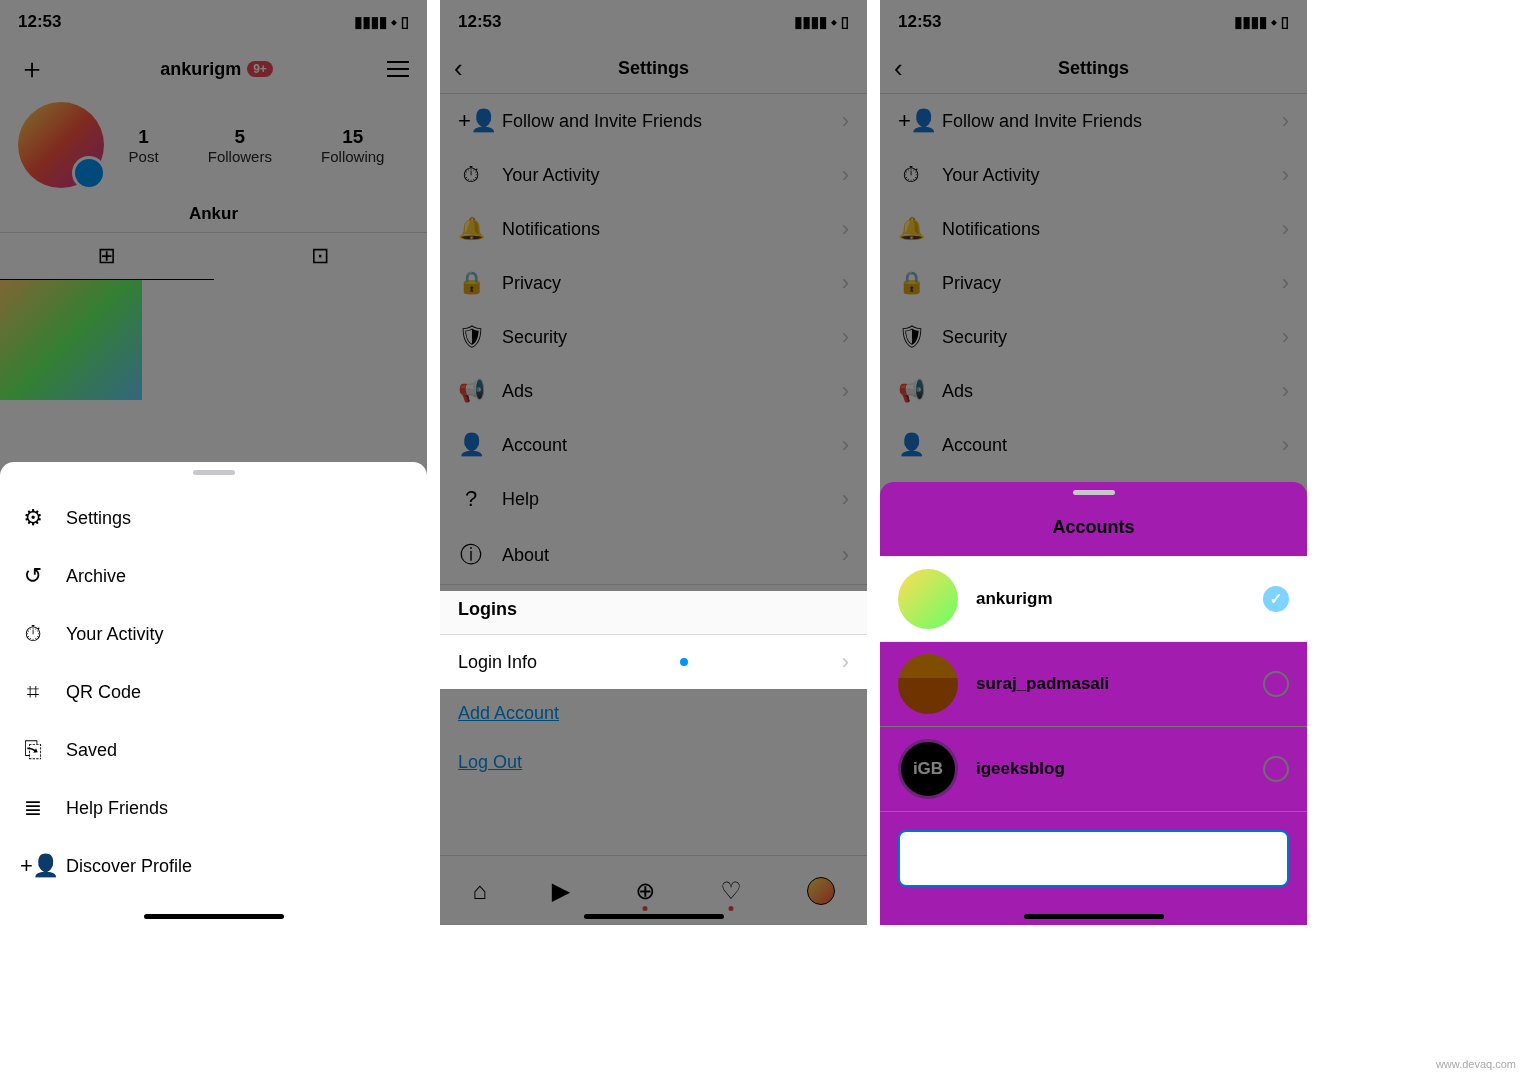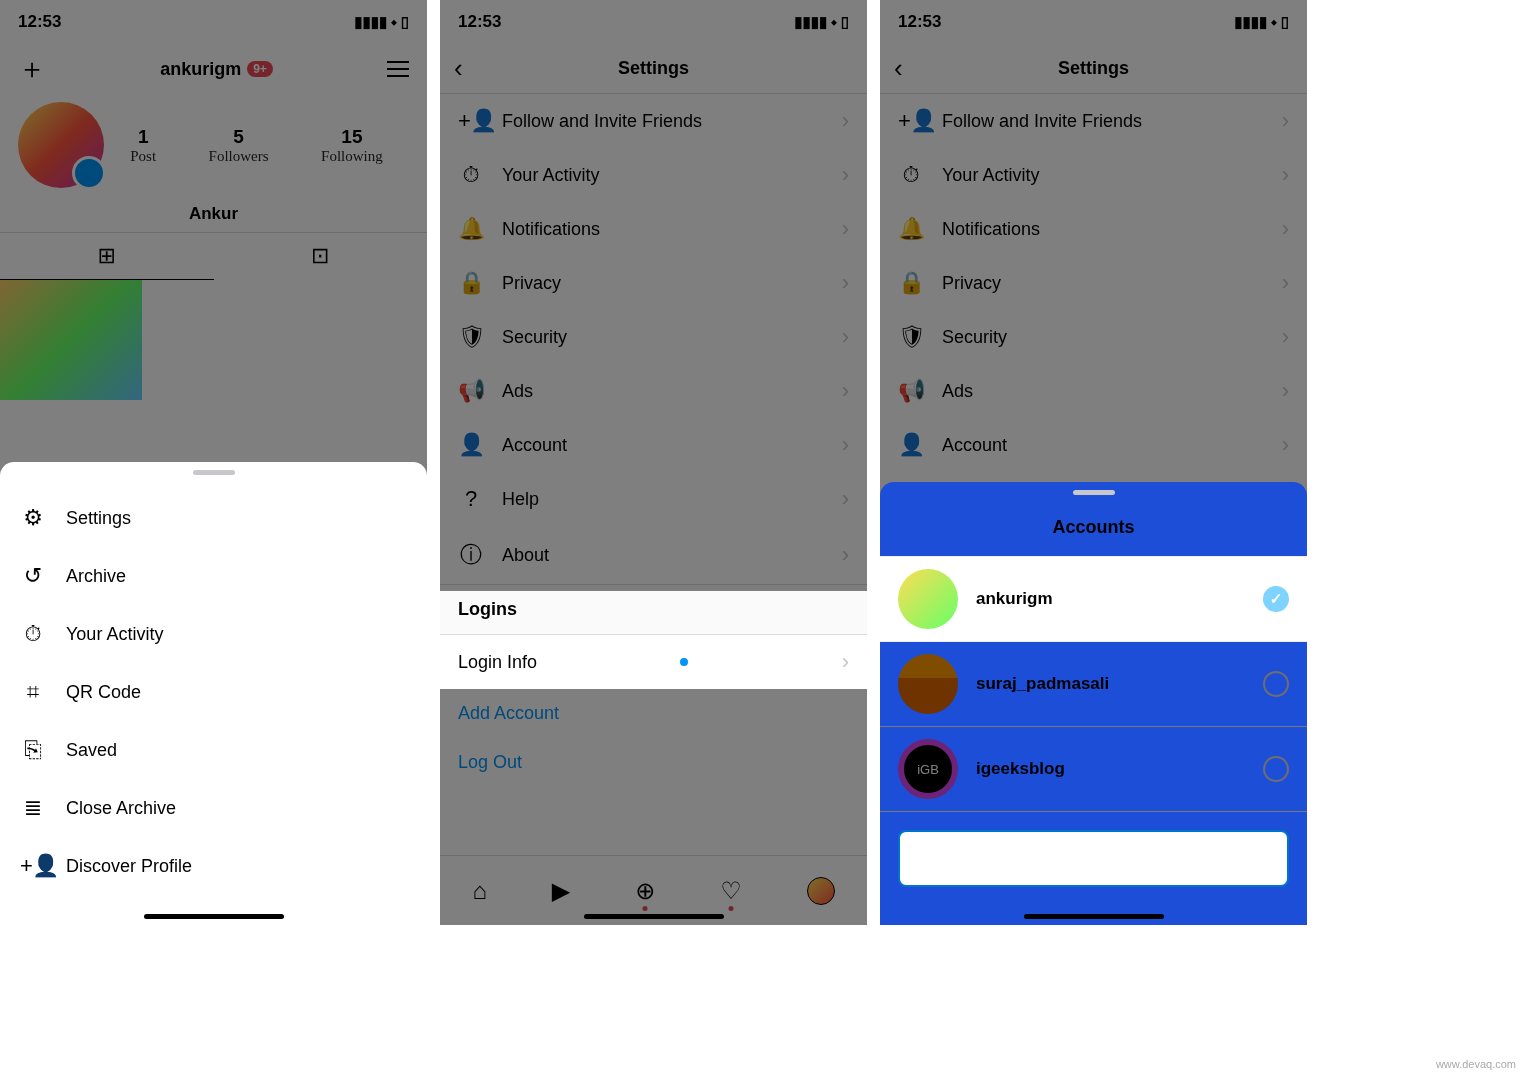--- a/index.html
+++ b/index.html
@@ -21,21 +21,21 @@
 .badge { background: #ed4956; color: #fff; border-radius: 10px; padding: 1px 6px; font-size: 12px; font-weight: 600; }
 .hamburger { display: flex; flex-direction: column; gap: 5px; }
 .hamburger span { width: 22px; height: 2px; background: #000; }
 
 .profile-info { display: flex; padding: 8px 18px; align-items: center; }
 .avatar-lg { width: 86px; height: 86px; border-radius: 50%; background: linear-gradient(135deg,#fd5,#ff543e,#c837ab); position: relative; }
 .avatar-lg::after { content:""; position:absolute; bottom:-2px; right:-2px; width:28px; height:28px; border-radius:50%; background:#0095f6; border:3px solid #fff; }
 .stats { flex: 1; display: flex; justify-content: space-around; }
 .stat { text-align: center; }
 .stat-num { font-size: 19px; font-weight: 600; }
-.stat-lbl { font-size: 15px; color: #262626; font-family: Liberation Serif, serif; }
+.stat-lbl { font-size: 15px; color: #262626; }
 
 .display-name { padding: 8px 18px; font-size: 17px; font-weight: 600; text-align: center; }
 .edit-profile { margin: 14px 18px; border: 1px solid #dbdbdb; border-radius: 6px; padding: 8px; text-align: center; font-weight: 600; font-size: 16px; }
 .tabs { display: flex; border-top: 1px solid #dbdbdb; }
 .tab { flex: 1; text-align: center; padding: 10px 0; font-size: 22px; }
 .tab.active { border-bottom: 1.5px solid #000; }
 .grid-ph { height: 120px; background: linear-gradient(135deg,#fc6,#6f6,#6cf); width: 33.3%; }
 
 
 .sheet1 { position: absolute; bottom: 0; left: 0; right: 0; background: #fff; border-top-left-radius: 14px; border-top-right-radius: 14px; z-index: 10; padding-top: 8px; }
@@ -47,37 +47,37 @@
 
 .nav-bar { height: 50px; display: flex; align-items: center; border-bottom: 1px solid #dbdbdb; position: relative; }
 .nav-back { position: absolute; left: 14px; font-size: 26px; }
 .nav-title { flex: 1; text-align: center; font-size: 18px; font-weight: 600; }
 .settings-list { }
 .setting-row { display: flex; align-items: center; padding: 14px 18px; font-size: 18px; gap: 18px; position: relative; }
 .setting-row .ico { width: 26px; text-align: center; font-size: 22px; color: #000; }
 .setting-row .chev { margin-left: auto; color: #c7c7cc; font-size: 22px; }
 .section-hdr { padding: 14px 18px; font-weight: 600; font-size: 18px; background: #fafafa; border-top: 1px solid #dbdbdb; border-bottom: 1px solid #dbdbdb; }
 .blue-dot { width: 8px; height: 8px; border-radius: 50%; background: #0095f6; margin-left: auto; margin-right: 10px; }
-.login-link { padding: 14px 18px; font-size: 18px; color: #0095f6; }
+.login-link { padding: 14px 18px; font-size: 18px; color: #0095f6; text-decoration: underline; }
 .from-fb { padding: 20px 18px 30px; color: #8e8e8e; font-size: 12px; }
 .from-fb .fb { font-weight: 600; letter-spacing: 2px; font-size: 14px; margin-top: 2px; }
 
 .tab-bar { position: absolute; bottom: 0; left: 0; right: 0; height: 70px; border-top: 1px solid #dbdbdb; display: flex; justify-content: space-around; align-items: center; font-size: 24px; background:#fff; }
 .tab-bar .dot { position: relative; }
 .tab-bar .dot::after { content:""; position:absolute; bottom:-6px; left:50%; transform:translateX(-50%); width:5px; height:5px; border-radius:50%; background:#ed4956; }
 .tab-bar .avatar-sm { width: 28px; height: 28px; border-radius: 50%; background: linear-gradient(135deg,#fd5,#ff543e); border:1px solid #000; }
 .home-ind { position:absolute; bottom:6px; left:50%; transform:translateX(-50%); width:140px; height:5px; background:#000; border-radius:3px; }
 
 
-.sheet3 { position: absolute; bottom: 0; left: 0; right: 0; background: #1d4ed8; border-top-left-radius: 14px; border-top-right-radius: 14px; z-index: 10; padding-top: 8px; }
+.sheet3 { position: absolute; bottom: 0; left: 0; right: 0; background: #a21caf; border-top-left-radius: 14px; border-top-right-radius: 14px; z-index: 10; padding-top: 8px; }
 .sheet3-title { text-align: center; font-size: 18px; font-weight: 600; padding: 8px 0 18px; border-bottom: 1px solid #efefef; }
 .acct-row { display: flex; align-items: center; padding: 12px 18px; gap: 18px; border-bottom: 1px solid #efefef; }
 .acct-avatar { width: 60px; height: 60px; border-radius: 50%; background: linear-gradient(135deg,#fd5,#6f6); }
 .acct-avatar.a2 { background: linear-gradient(180deg,#f90 40%,#d60 40%); }
-.acct-avatar.a3 { background: #000; color: #fff; display:flex; align-items:center; justify-content:center; font-weight:400; font-size:13px; border:6px solid #d946ef; }
+.acct-avatar.a3 { background: #000; color: #fff; display:flex; align-items:center; justify-content:center; font-weight:700; font-size:17px; border:3px solid #d946ef; }
 .acct-name { font-size: 17px; font-weight: 600; flex: 1; }
 .check { width: 26px; height: 26px; border-radius: 50%; border: 2px solid #dbdbdb; }
 .check.on { background: #7fd3ff; border-color: #7fd3ff; position: relative; }
 .check.on::after { content:"✓"; color:#fff; position:absolute; inset:0; display:flex; align-items:center; justify-content:center; font-size:15px; font-weight:700; }
 .acct-row.dim { filter: brightness(0.5); justify-content: center; }
 .logout-btn { margin: 18px; padding: 16px; text-align: center; background: #0095f6; color: #fff; font-size: 18px; font-weight: 600; border-radius: 8px; border: 2px solid #0074cc; }
 
 
 .no-dim { filter: none !important; position: relative; z-index: 20; background:#fff; }
 
@@ -149,21 +149,21 @@
     <div class="sheet-item dim">
         <span class="ico">⌗</span>
         <span>QR Code</span>
       </div>
     <div class="sheet-item dim">
         <span class="ico">⎘</span>
         <span>Saved</span>
       </div>
     <div class="sheet-item dim">
         <span class="ico">≣</span>
-        <span>Close Archive</span>
+        <span>Help Friends</span>
       </div>
     <div class="sheet-item dim">
         <span class="ico">+👤</span>
         <span>Discover Profile</span>
       </div>
     <div class="home-ind dim"></div>
     <div style="height:30px"></div>
   </div>
 </div>
 

